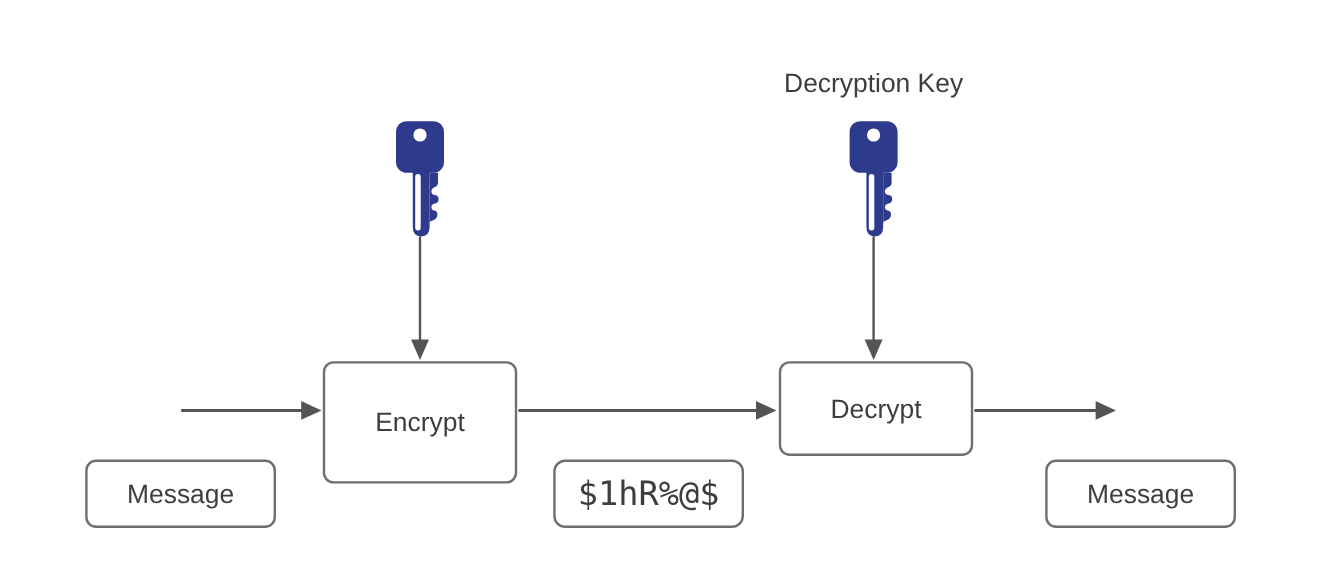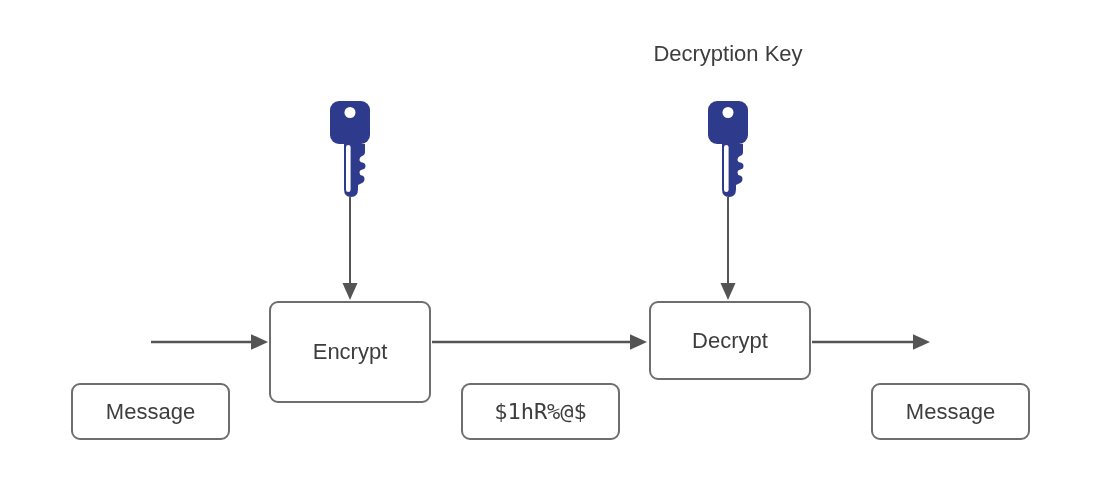--- a/index.html
+++ b/index.html
@@ -17,21 +17,21 @@
     position:absolute;
     box-sizing:border-box;
     display:flex;align-items:center;justify-content:center;
     background:#ffffff;
     border:2.5px solid #6e6e6e;
     border-radius:9px;
     font-size:22px;
     color:#3d3d3d;
     white-space:nowrap;
   }
-  .cipher-font{font-family:"DejaVu Sans Mono",monospace;font-size:22px;}
+  .cipher-font{font-family:"DejaVu Sans Mono",monospace;font-size:28px;border-radius:10px;}
   .key-label{
     position:absolute;
     width:240px;height:28px;
     text-align:center;
     font-size:22px;line-height:28px;
     color:#3d3d3d;
     white-space:nowrap;
   }
   .key-icon{position:absolute;width:44px;height:100px;}
 </style>
@@ -62,21 +62,21 @@
       <polygon points="350,300 342.5,283 357.5,283"></polygon>
     </g>
 
     <g>
       <line x1="728" y1="197" x2="728" y2="286" stroke-width="2"></line>
       <polygon points="728,300 720.5,283 735.5,283"></polygon>
     </g>
   </svg>
 
 
-  <div class="key-label" style="left:608px;top:40px;">Decryption Key</div>
+  <div class="key-label" style="left:608px;top:56px;">Decryption Key</div>
 
   <svg class="key-icon" style="left:328px;top:100px;" viewBox="0 0 44 100">
     <g fill="#2e3a8c">
       <rect x="2" y="1" width="40" height="43" rx="9"></rect>
       <path d="M16 40 L16 89 Q16 97 23 97 Q30 97 30 89 L30 40 Z"></path>
       <path d="M30 44 L37 44 L37 52 Q37 55 34 56 Q31.5 57 31.5 59.5 Q31.5 62 34.5 62.5 Q37.5 63 37.5 66 Q37.5 69 34.5 69.5 Q31.5 70 31.5 72.5 Q31.5 75 34 75.5 Q36.5 76 36.5 79 Q36.5 82 33 83.5 Q30.5 84.5 30 85 Z"></path>
     </g>
     <circle cx="22" cy="12.5" r="5.5" fill="#ffffff"></circle>
     <rect x="18" y="45" width="4.6" height="47" rx="2.3" fill="#ffffff"></rect>
   </svg>

